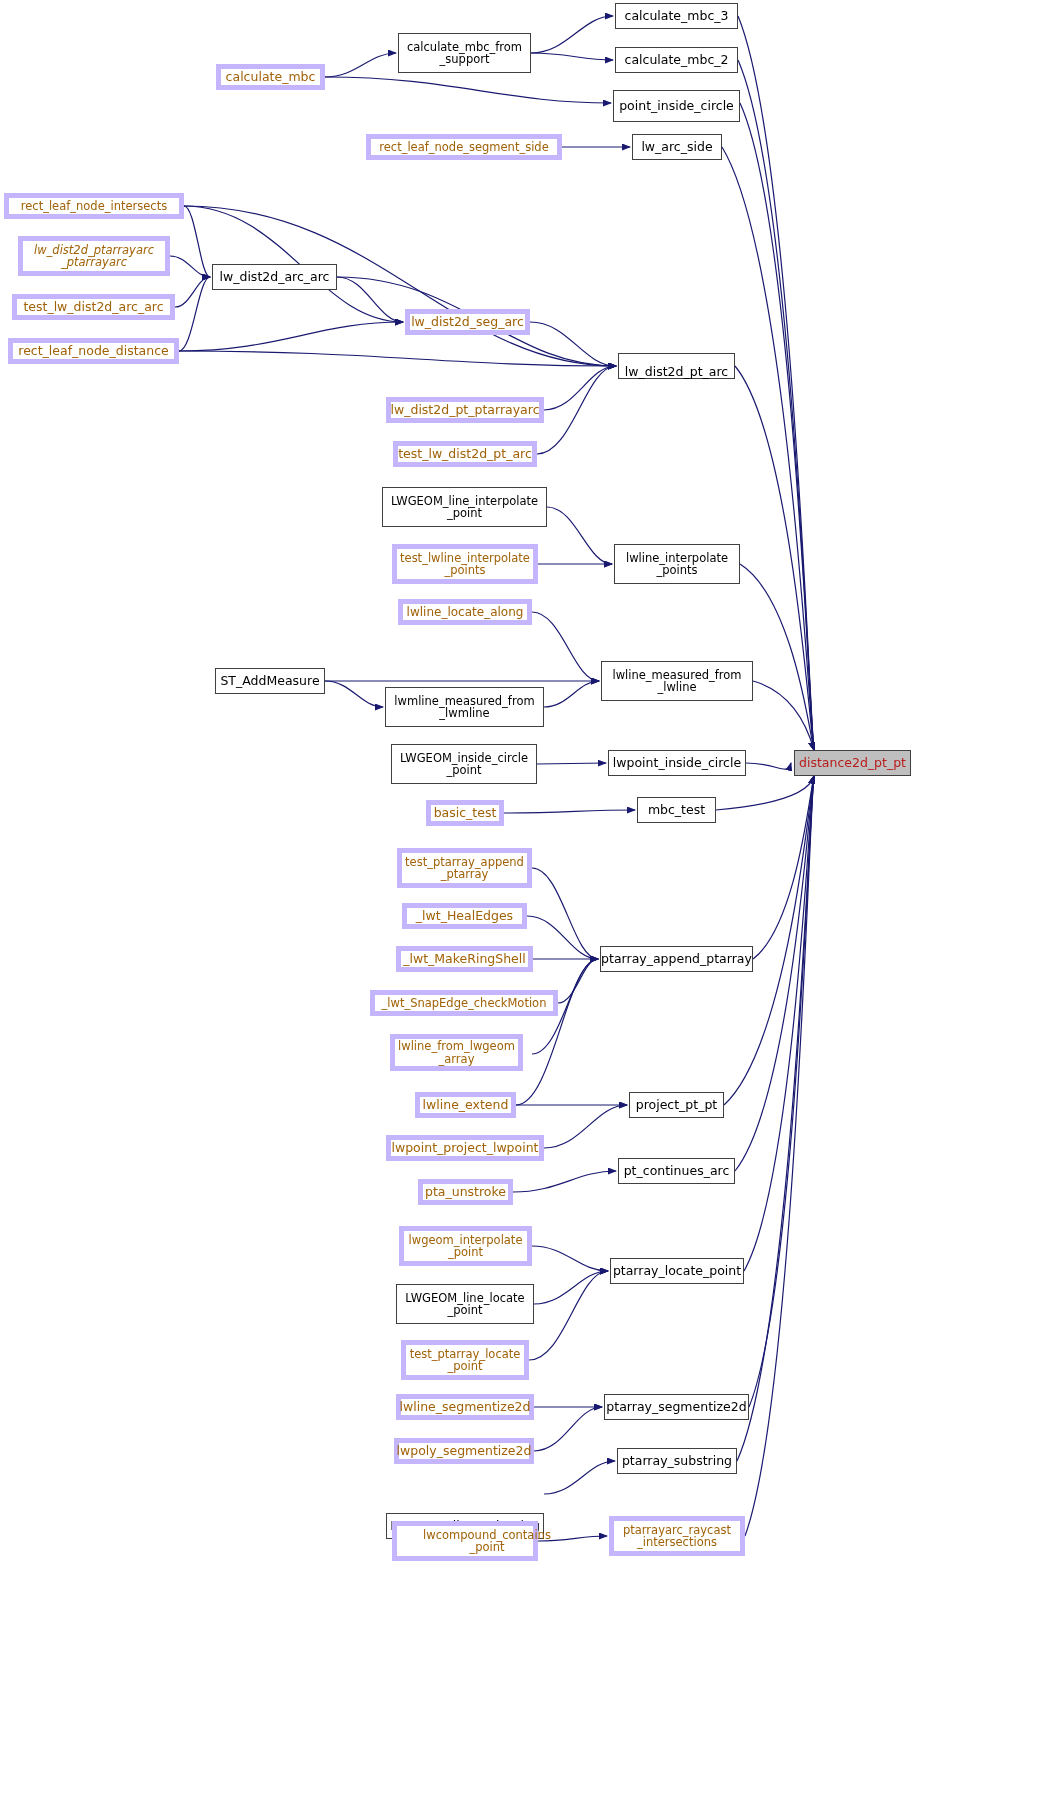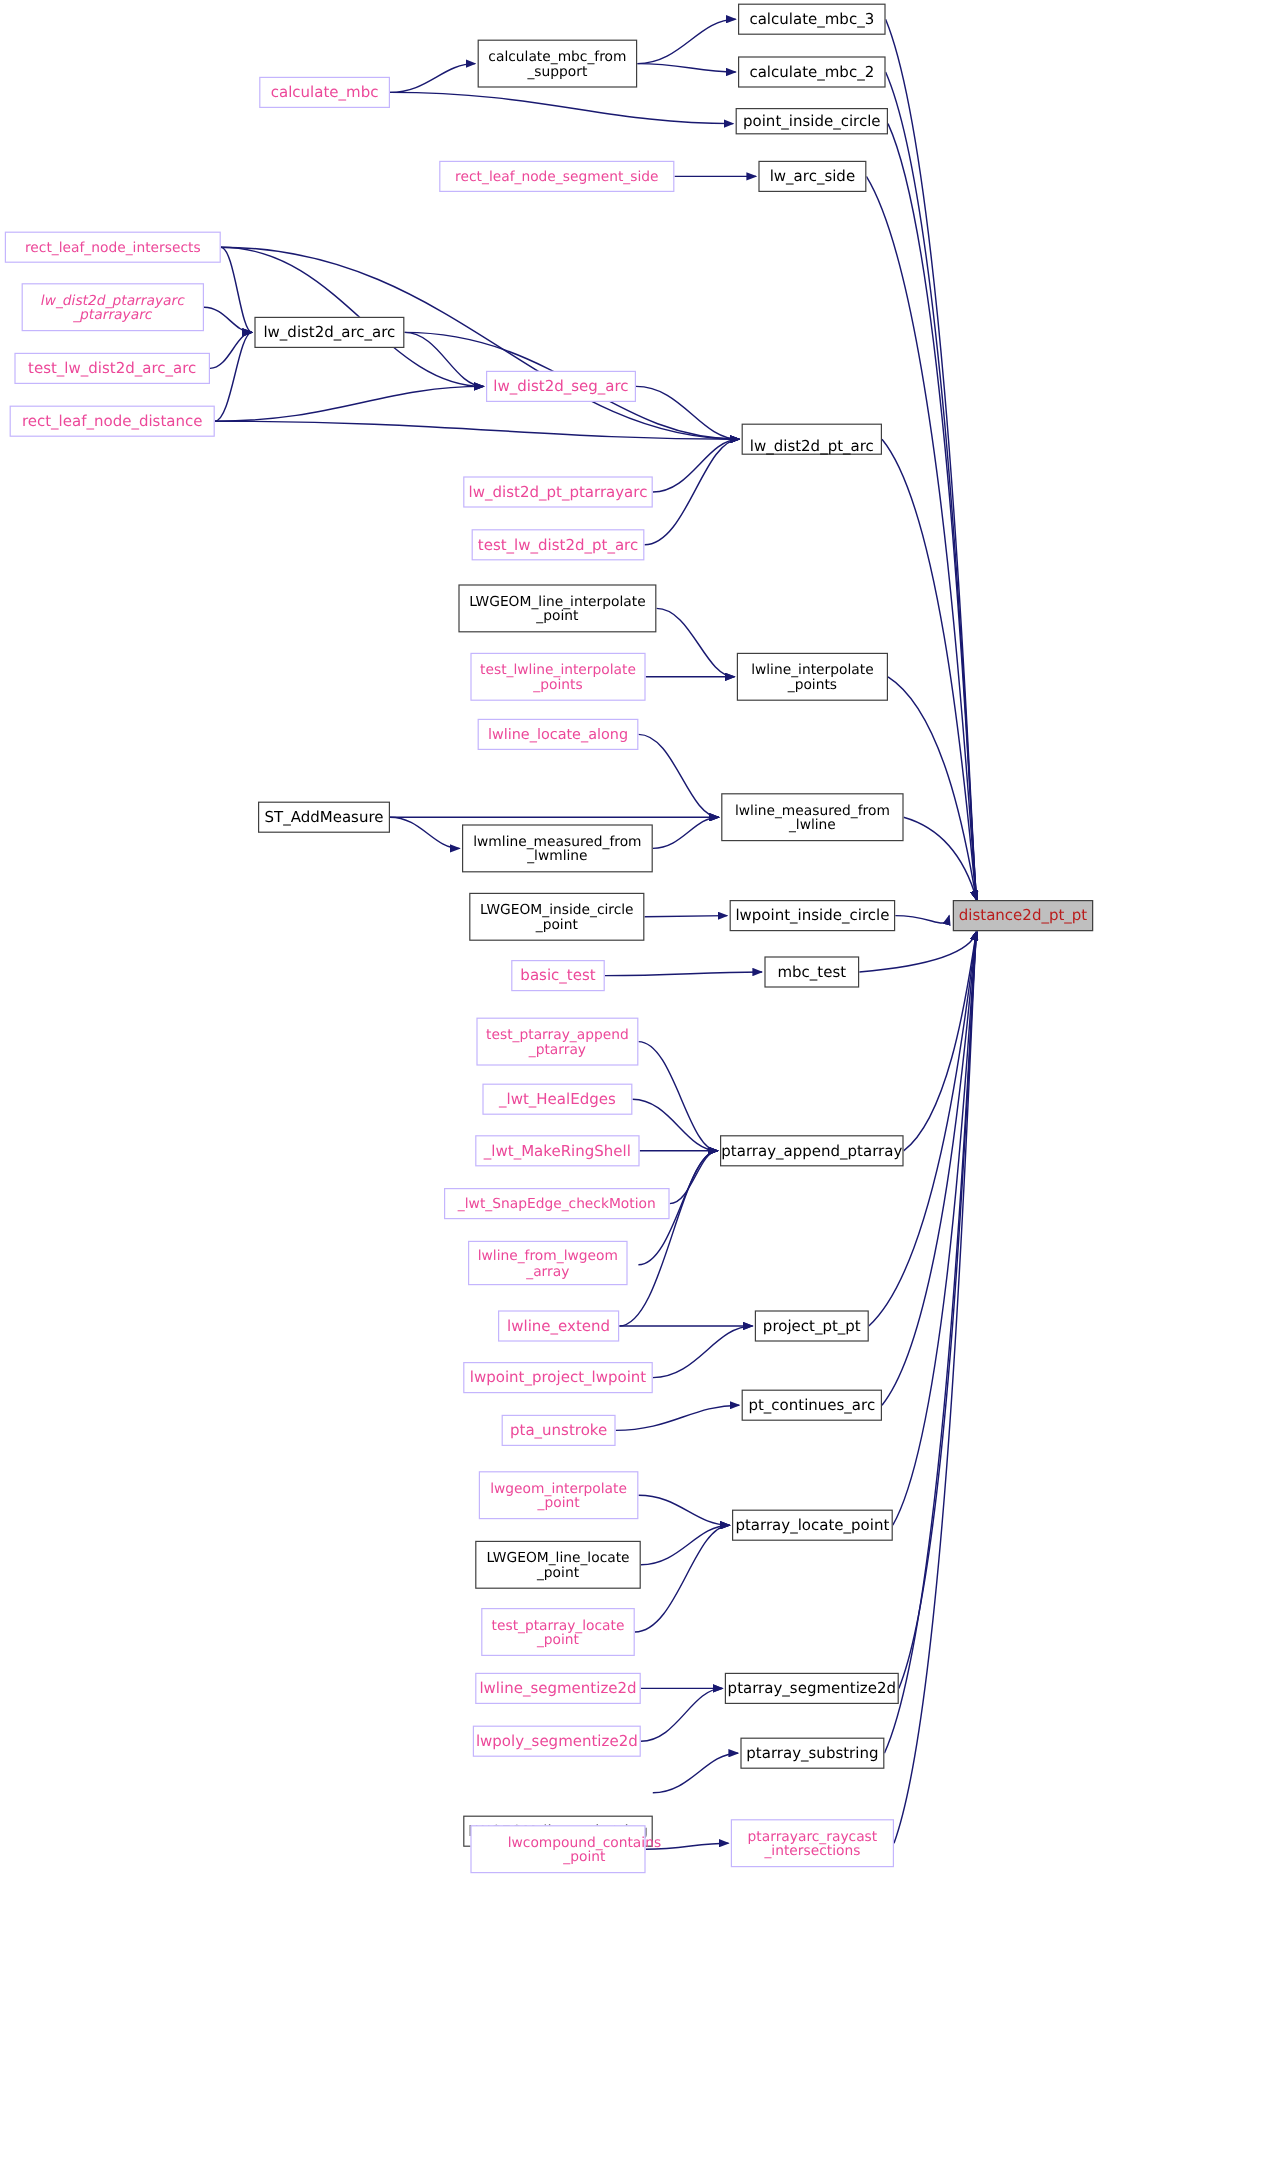--- a/index.html
+++ b/index.html
@@ -3,21 +3,21 @@
 <meta charset="utf-8">
 <style>
   html,body{margin:0;padding:0;background:#ffffff;}
   body{font-family:"DejaVu Sans","Liberation Sans",sans-serif;}
   #canvas{position:relative;width:1059px;height:1813px;background:#fff;overflow:hidden;}
   svg#edges{position:absolute;left:0;top:0;width:1059px;height:1813px;pointer-events:none;}
   .node{position:absolute;box-sizing:border-box;display:flex;align-items:center;justify-content:center;
         text-align:center;background:#ffffff;line-height:1.08;white-space:pre;}
   .node span{display:block;}
   .n-black{border:1px solid #404040;color:#000000;}
-  .n-red{border:1px solid #c4b5fd;color:#ec4899;}
+  .n-red{border:5px solid #c4b5fd;color:#a16207;}
   .n-target{border:1px solid #404040;background:#bfbfbf;color:#b91c1c;}
 </style>
 </head>
 <body>
 
 <div id="canvas">
   <svg id="edges" xmlns="http://www.w3.org/2000/svg">
     <defs>
       <marker id="arrow" markerWidth="9" markerHeight="7" refX="8" refY="3.5" orient="auto" markerUnits="userSpaceOnUse">
         <path d="M0,0 L9,3.5 L0,7 z" fill="#191970"></path>
@@ -83,21 +83,21 @@
         <path d="M737,1461 C792.44,1337.7 810,790 814,776" fill="none" stroke="#191970" stroke-width="1.2" marker-end="url(#arrow)"></path>
         <path d="M745,1536 C794.68,1399.2 810,790 814,776" fill="none" stroke="#191970" stroke-width="1.2" marker-end="url(#arrow)"></path>
       </g>
   </svg>
   <div id="node-layer">
       <div class="node n-red" style="left: 216px; top: 64px; width: 109px; height: 26px; font-size: 12.5px;"><span>calculate_mbc</span></div>
       <div class="node n-black" style="left: 398px; top: 33px; width: 133px; height: 40px; font-size: 11.5px;"><span>calculate_mbc_from
 _support</span></div>
       <div class="node n-black" style="left: 615px; top: 3px; width: 123px; height: 26px; font-size: 12.5px;"><span>calculate_mbc_3</span></div>
       <div class="node n-black" style="left: 615px; top: 47px; width: 123px; height: 26px; font-size: 12.5px;"><span>calculate_mbc_2</span></div>
-      <div class="node n-black" style="left: 613px; top: 90px; width: 127px; height: 22px; font-size: 12.5px;"><span>point_inside_circle</span></div>
+      <div class="node n-black" style="left: 613px; top: 90px; width: 127px; height: 32px; font-size: 12.5px;"><span>point_inside_circle</span></div>
       <div class="node n-red" style="left: 366px; top: 134px; width: 196px; height: 26px; font-size: 11.5px;"><span>rect_leaf_node_segment_side</span></div>
       <div class="node n-black" style="left: 632px; top: 134px; width: 90px; height: 26px; font-size: 12.5px;"><span>lw_arc_side</span></div>
       <div class="node n-red" style="left: 4px; top: 193px; width: 180px; height: 26px; font-size: 11.5px;"><span>rect_leaf_node_intersects</span></div>
       <div class="node n-red" style="left: 18px; top: 236px; width: 152px; height: 40px; font-size: 11.5px; font-style: italic;"><span>lw_dist2d_ptarrayarc
 _ptarrayarc</span></div>
       <div class="node n-black" style="left: 212px; top: 264px; width: 125px; height: 26px; font-size: 12.5px;"><span>lw_dist2d_arc_arc</span></div>
       <div class="node n-red" style="left: 12px; top: 294px; width: 163px; height: 26px; font-size: 12.5px;"><span>test_lw_dist2d_arc_arc</span></div>
       <div class="node n-red" style="left: 405px; top: 309px; width: 125px; height: 26px; font-size: 12.5px;"><span>lw_dist2d_seg_arc</span></div>
       <div class="node n-red" style="left: 8px; top: 338px; width: 171px; height: 26px; font-size: 12.5px;"><span>rect_leaf_node_distance</span></div>
       <div class="node n-black" style="left: 618px; top: 353px; width: 117px; height: 26px; font-size: 12.5px; align-items: flex-end;"><span>lw_dist2d_pt_arc</span></div>

